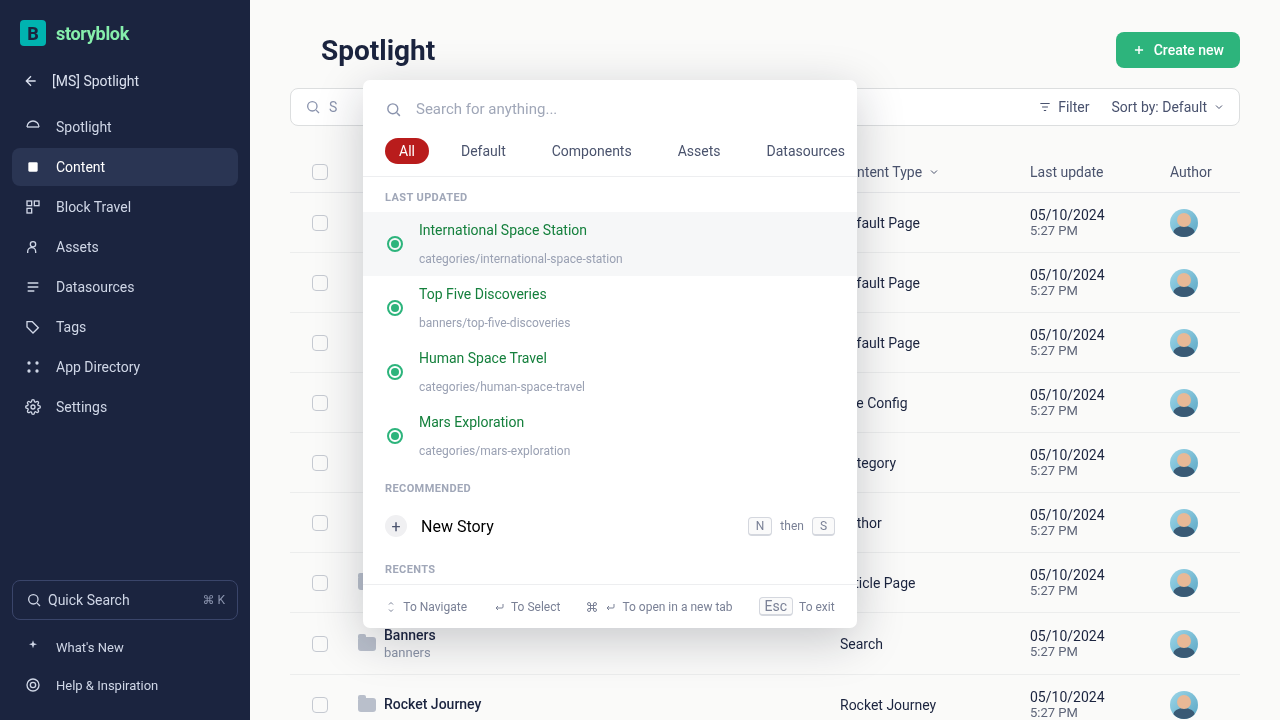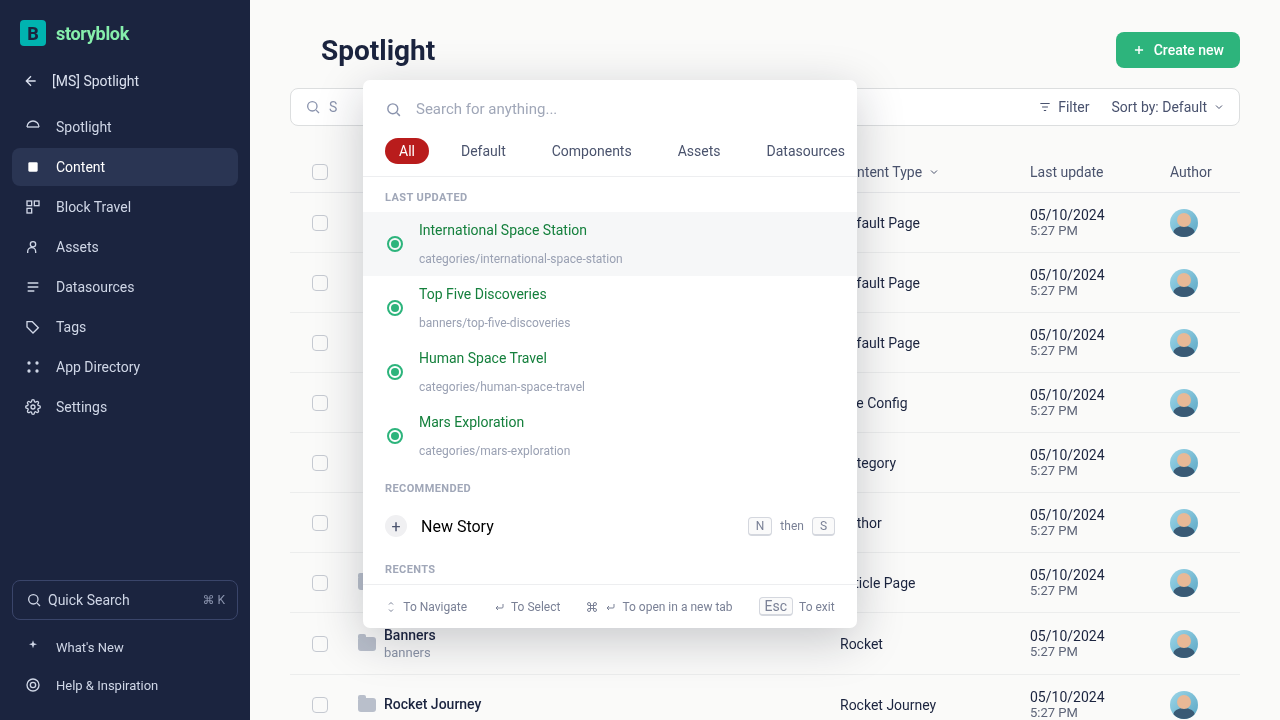--- a/index.html
+++ b/index.html
@@ -347,21 +347,21 @@
     <div class="col-chk">
           <div class="chk"></div>
         </div>
     <div class="icon-cell">
           <div class="folder-icon"></div>
         </div>
        <div style="flex:1">
          <div class="row-title">Banners</div>
          <div class="row-sub">banners</div>
        </div>
-    <div class="col-type">Rocket</div>
+    <div class="col-type">Search</div>
     <div class="col-updated">05/10/2024<div class="time">5:27 PM</div></div>
     <div class="col-author">
           <div class="avatar"></div>
         </div>
       </div>
       <div class="row">
     <div class="col-chk">
           <div class="chk"></div>
         </div>
     <div class="icon-cell">

